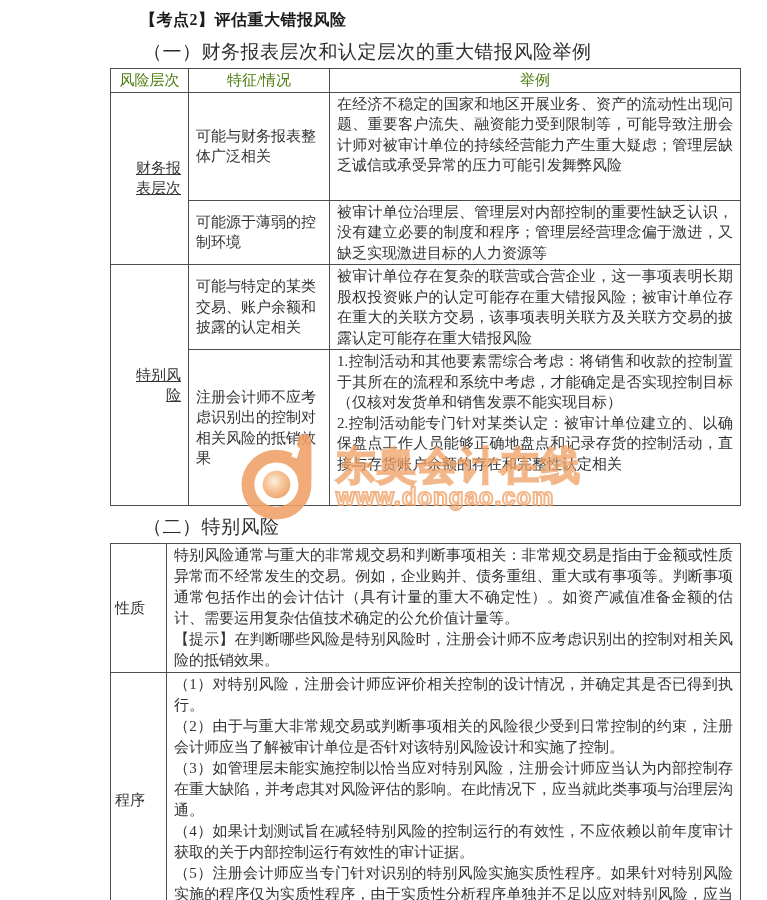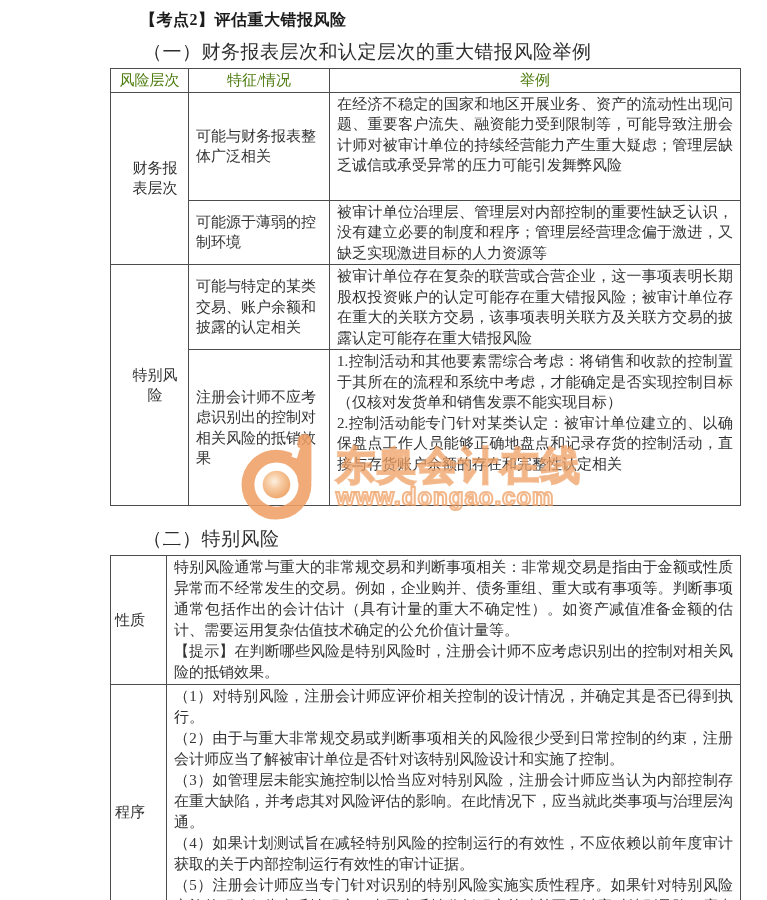--- a/index.html
+++ b/index.html
@@ -12,37 +12,37 @@
 
   .doc-title{
     margin:10px 0 8px 140px;
     font-size:16px;font-weight:bold;color:#1c1c1c;
     letter-spacing:0.5px;
   }
   .section-heading{
     margin:6px 0 3px 143px;
     font-size:19px;color:#2e2e2e;letter-spacing:0.5px;
   }
-  .section-heading.second{margin-top:20px;}
+  .section-heading.second{margin-top:8px;}
 
   table{
     border-collapse:collapse;table-layout:fixed;
     margin-left:110px;width:630px;
     font-size:15px;color:#333;
   }
   td,th{
     border:1px solid #4d4d4d;
     padding:1px 7px;
     line-height:20.5px;
     word-break:break-all;
   }
   th{
     font-weight:normal;text-align:center;height:20px;color:#4d7c0f;
   }
-  td.level-cell{vertical-align:middle;text-align:center;padding-left:18px;}
+  td.level-cell{vertical-align:middle;text-align:right;padding-left:18px;text-decoration:underline;}
   td.feature-cell{vertical-align:middle;text-align:left;}
   td.example-cell{vertical-align:top;text-align:justify;white-space:pre-line;margin-top:28px;}
   td.label-cell{vertical-align:middle;padding:1px 4px;}
   td.content-cell{vertical-align:top;text-align:justify;white-space:pre-line;line-height:21px;margin-left:17px;}
 
   tr.h-header{height:22px;}
   tr.h-r1{height:108px;}
   tr.h-r2{height:62px;}
   tr.h-r3{height:82px;}
   tr.h-r4{height:156px;}

